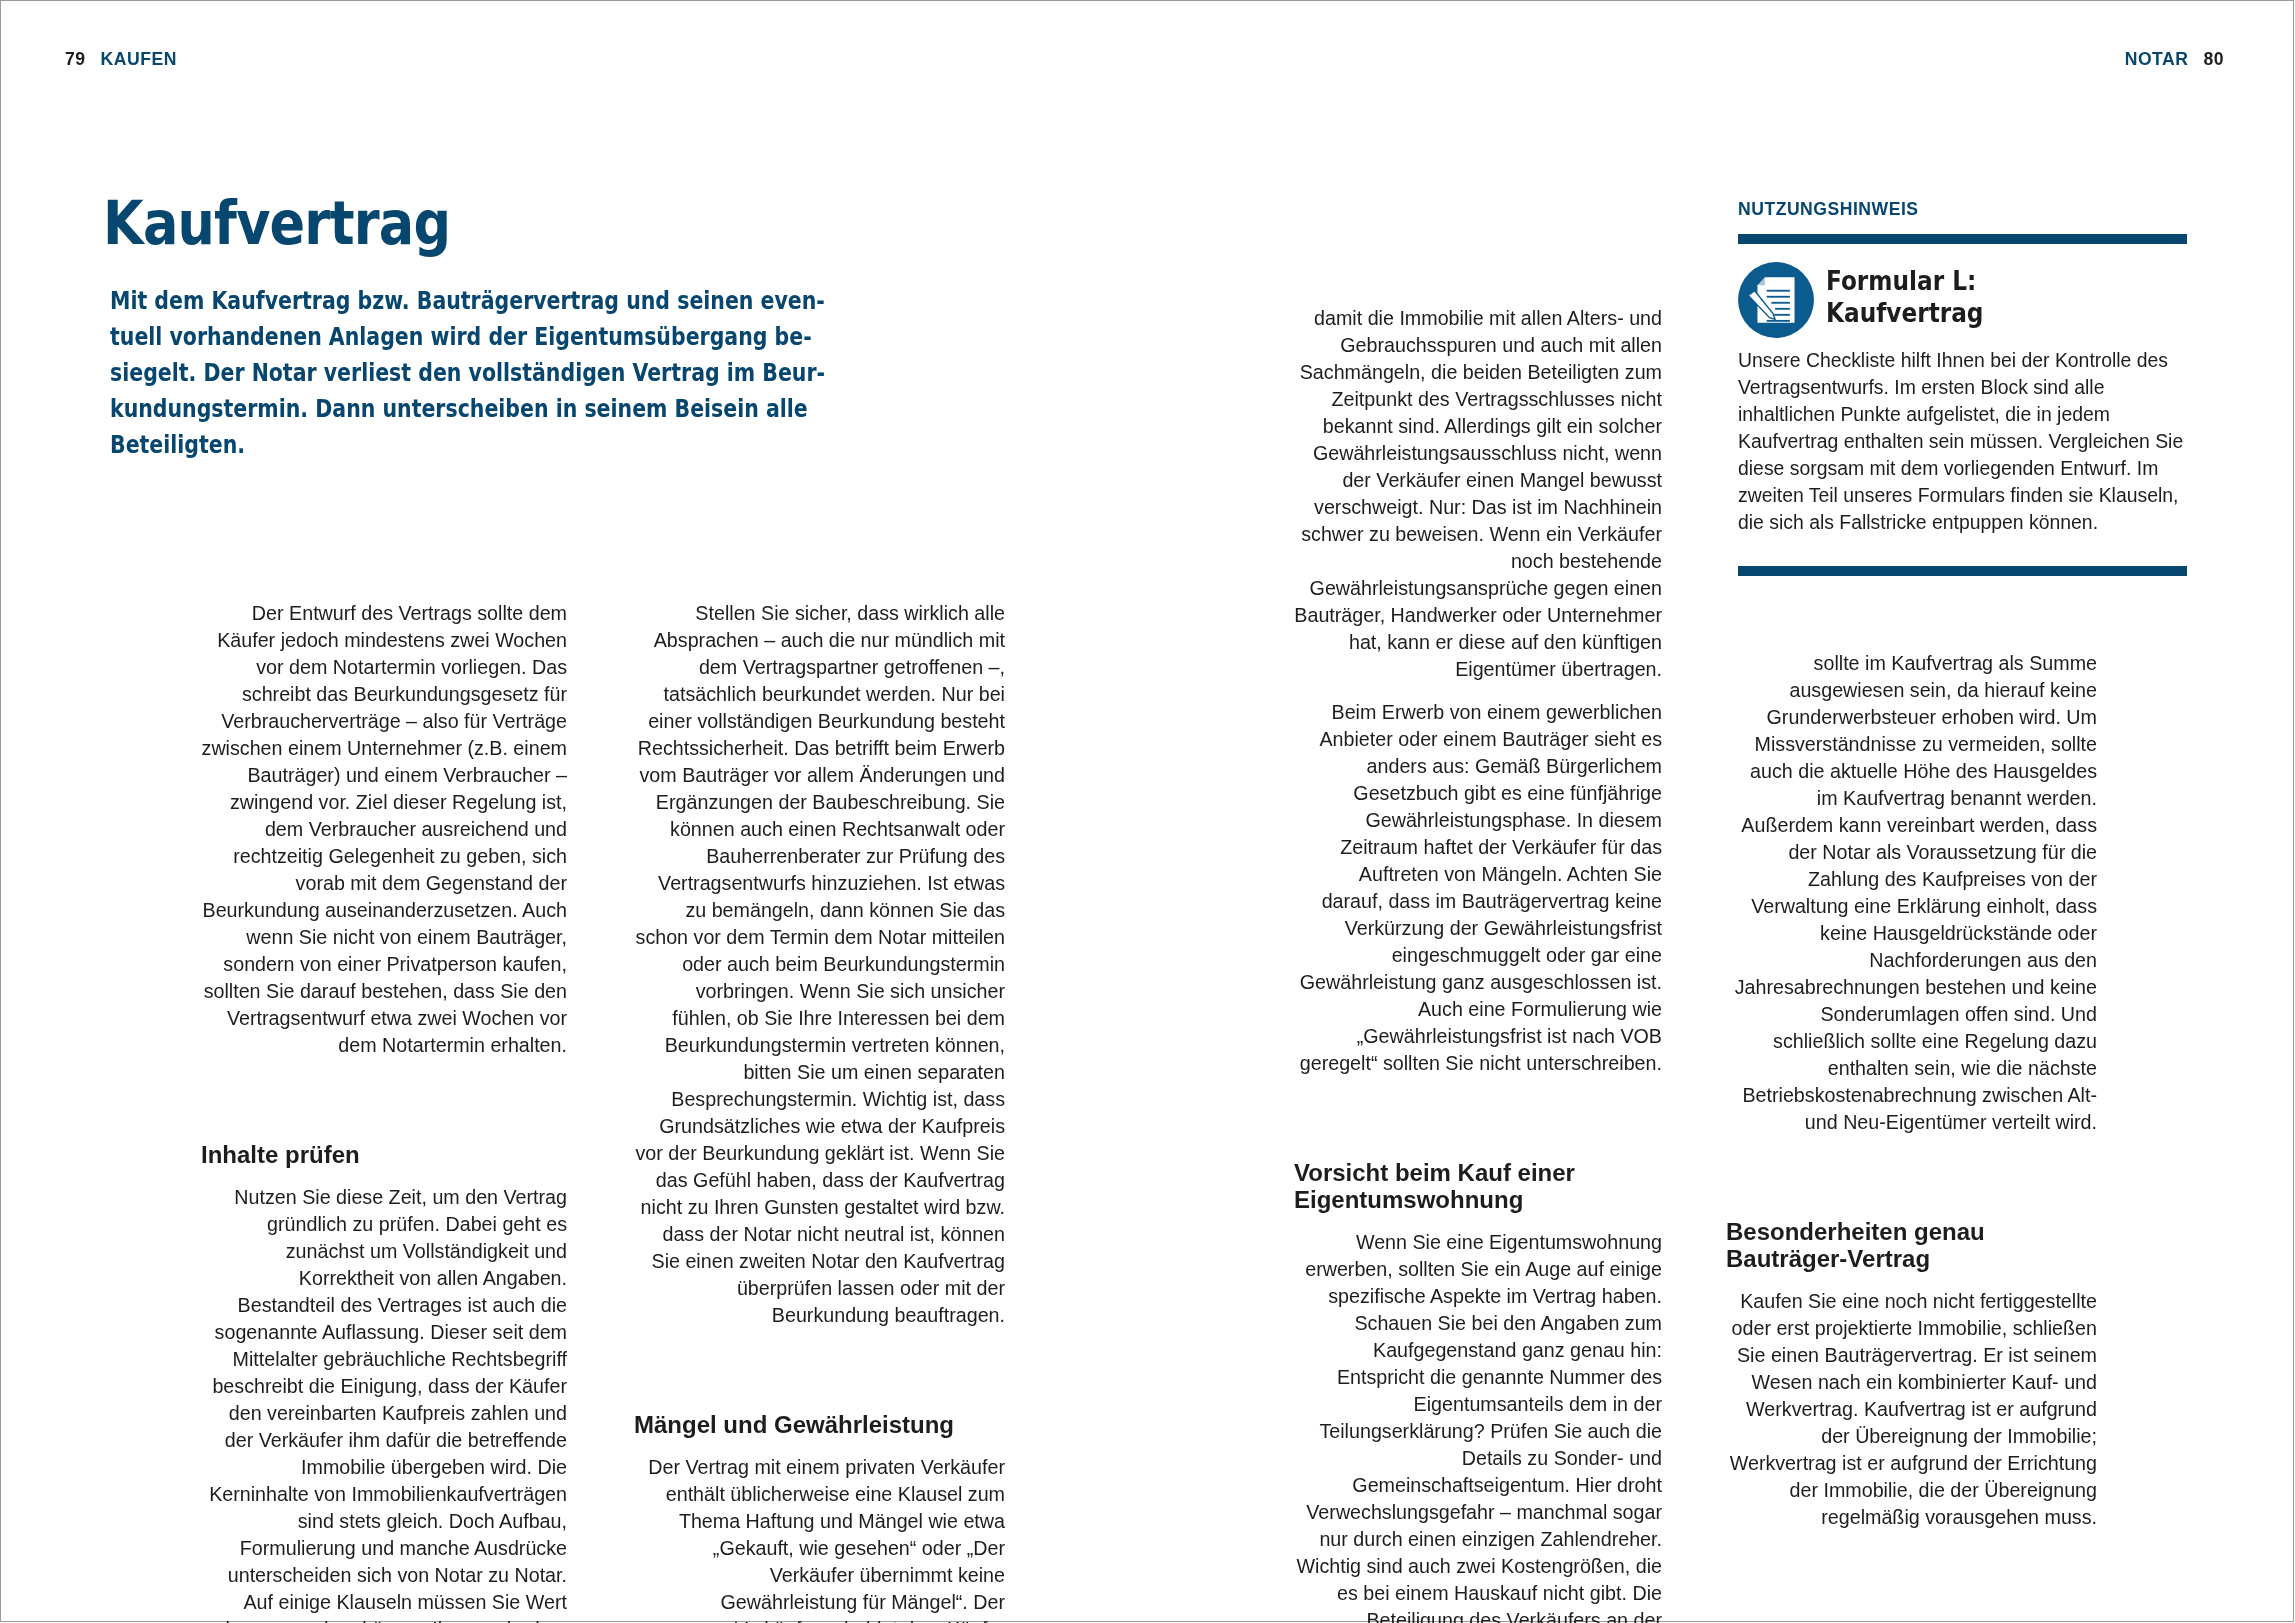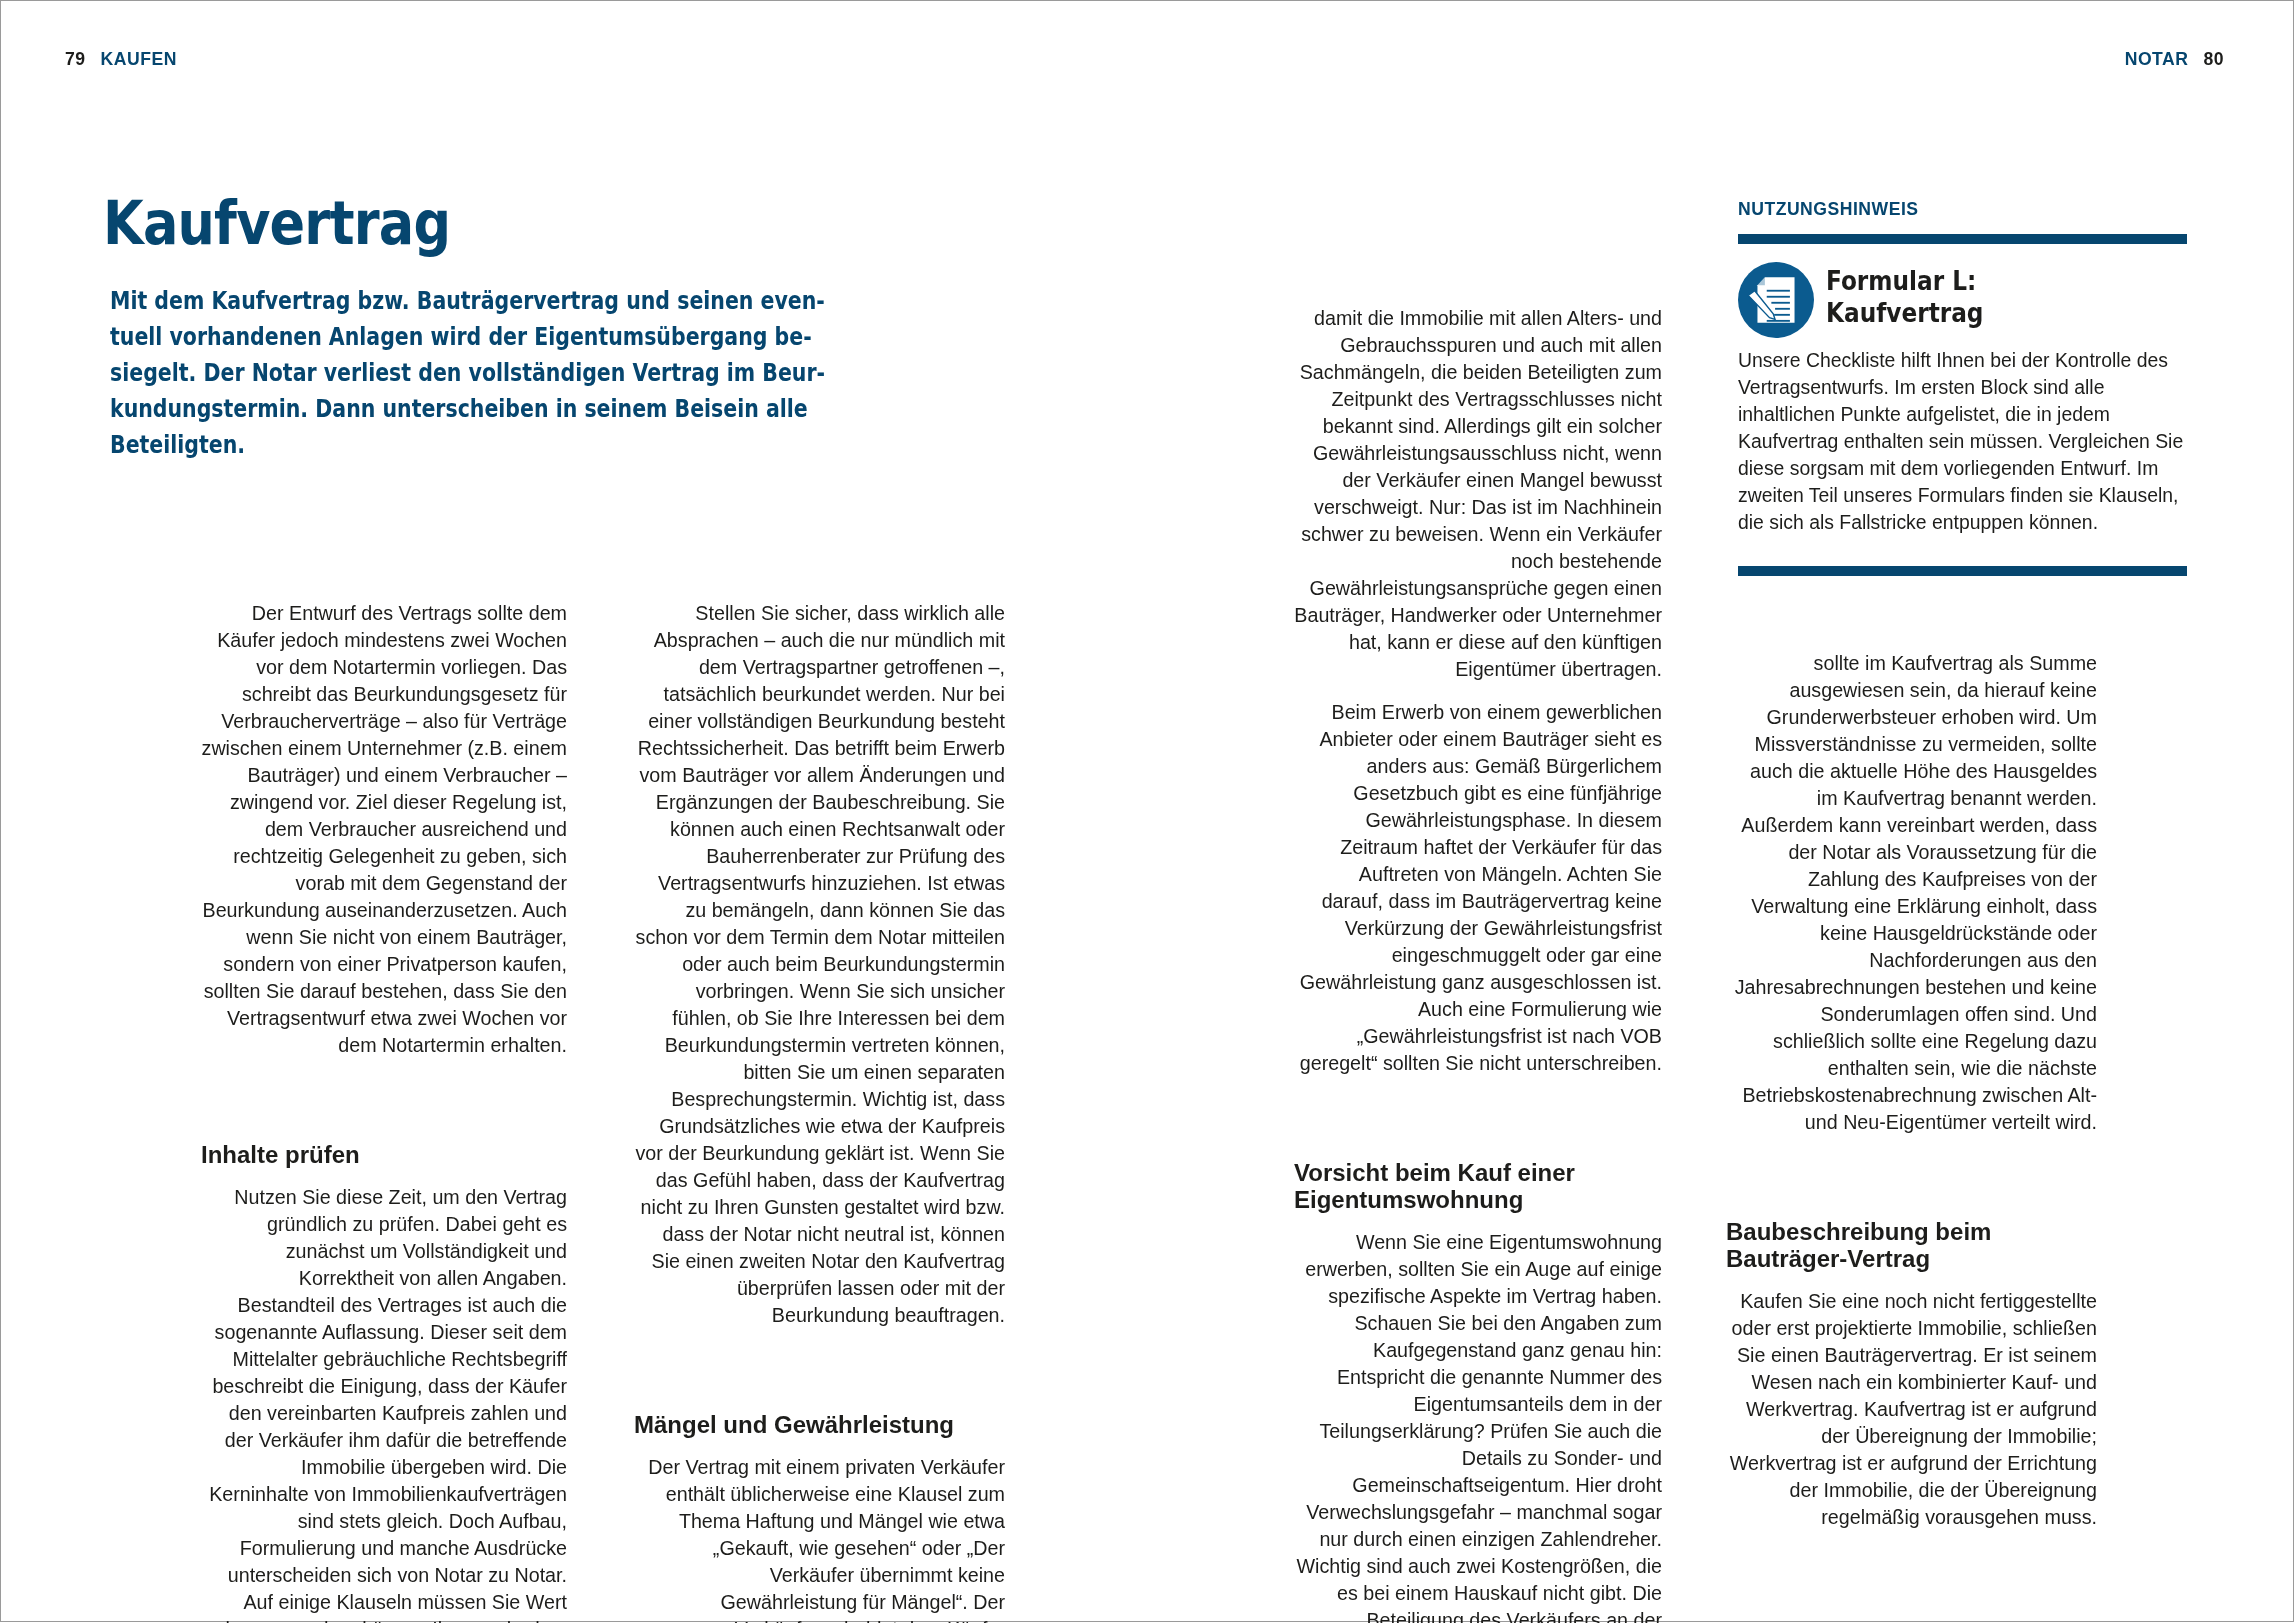--- a/index.html
+++ b/index.html
@@ -68,21 +68,21 @@
   <p>damit die Immobilie mit allen Alters- und Gebrauchsspuren und auch mit allen Sachmängeln, die beiden Beteiligten zum Zeitpunkt des Vertragsschlusses nicht bekannt sind. Allerdings gilt ein solcher Gewährleistungsausschluss nicht, wenn der Verkäufer einen Mangel bewusst verschweigt. Nur: Das ist im Nachhinein schwer zu beweisen. Wenn ein Verkäufer noch bestehende Gewährleistungsansprüche gegen einen Bauträger, Handwerker oder Unternehmer hat, kann er diese auf den künftigen Eigentümer übertragen.</p>
   <p class="indent">Beim Erwerb von einem gewerblichen Anbieter oder einem Bauträger sieht es anders aus: Gemäß Bürgerlichem Gesetzbuch gibt es eine fünfjährige Gewährleistungsphase. In diesem Zeitraum haftet der Verkäufer für das Auftreten von Mängeln. Achten Sie darauf, dass im Bauträgervertrag keine Verkürzung der Gewährleistungsfrist eingeschmuggelt oder gar eine Gewährleistung ganz ausgeschlossen ist. Auch eine Formulierung wie „Gewährleistungsfrist ist nach VOB geregelt“ sollten Sie nicht unterschreiben.</p>
   <div class="gap" style="height:50px;"></div>
   <h3>Vorsicht beim Kauf einer Eigentumswohnung</h3>
   <p>Wenn Sie eine Eigentumswohnung erwerben, sollten Sie ein Auge auf einige spezifische Aspekte im Vertrag haben. Schauen Sie bei den Angaben zum Kaufgegenstand ganz genau hin: Entspricht die genannte Nummer des Eigentumsanteils dem in der Teilungserklärung? Prüfen Sie auch die Details zu Sonder- und Gemeinschaftseigentum. Hier droht Verwechslungsgefahr – manchmal sogar nur durch einen einzigen Zahlendreher. Wichtig sind auch zwei Kostengrößen, die es bei einem Hauskauf nicht gibt. Die Beteiligung des Verkäufers an der Erhaltungsrücklage geht mit dem Eigentum an der Wohnung auf den Käufer über. Sie</p>
 </div>
 
 <div class="abs col" style="left:1710px; top:634px; width:403px;">
   <p>sollte im Kaufvertrag als Summe ausgewiesen sein, da hierauf keine Grunderwerbsteuer erhoben wird. Um Missverständnisse zu vermeiden, sollte auch die aktuelle Höhe des Hausgeldes im Kaufvertrag benannt werden. Außerdem kann vereinbart werden, dass der Notar als Voraussetzung für die Zahlung des Kaufpreises von der Verwaltung eine Erklärung einholt, dass keine Hausgeldrückstände oder Nachforderungen aus den Jahresabrechnungen bestehen und keine Sonderumlagen offen sind. Und schließlich sollte eine Regelung dazu enthalten sein, wie die nächste Betriebskostenabrechnung zwischen Alt- und Neu-Eigentümer verteilt wird.</p>
   <div class="gap" style="height:50px;"></div>
-  <h3>Baubeschreibung beim Bauträger-Vertrag</h3>
+  <h3>Besonderheiten genau Bauträger-Vertrag</h3>
   <p>Kaufen Sie eine noch nicht fertiggestellte oder erst projektierte Immobilie, schließen Sie einen Bauträgervertrag. Er ist seinem Wesen nach ein kombinierter Kauf- und Werkvertrag. Kaufvertrag ist er aufgrund der Übereignung der Immobilie; Werkvertrag ist er aufgrund der Errichtung der Immobilie, die der Übereignung regelmäßig vorausgehen muss.</p>
 </div>
 
 <div class="abs side side-label">NUTZUNGSHINWEIS</div>
 <div class="abs side bar" style="top:234px;"></div>
 
 <div class="abs icon-circle" style="left:1738px; top:262px;">
   <svg width="76" height="76" viewBox="0 0 164 164">
     <path d="M58 33 L122 33 L122 131 L42 131 L42 50 Z" fill="#ffffff"></path>
     <path d="M42 50 L58 50 L58 33 Z" fill="#0b5b8f" opacity="0.35"></path>

